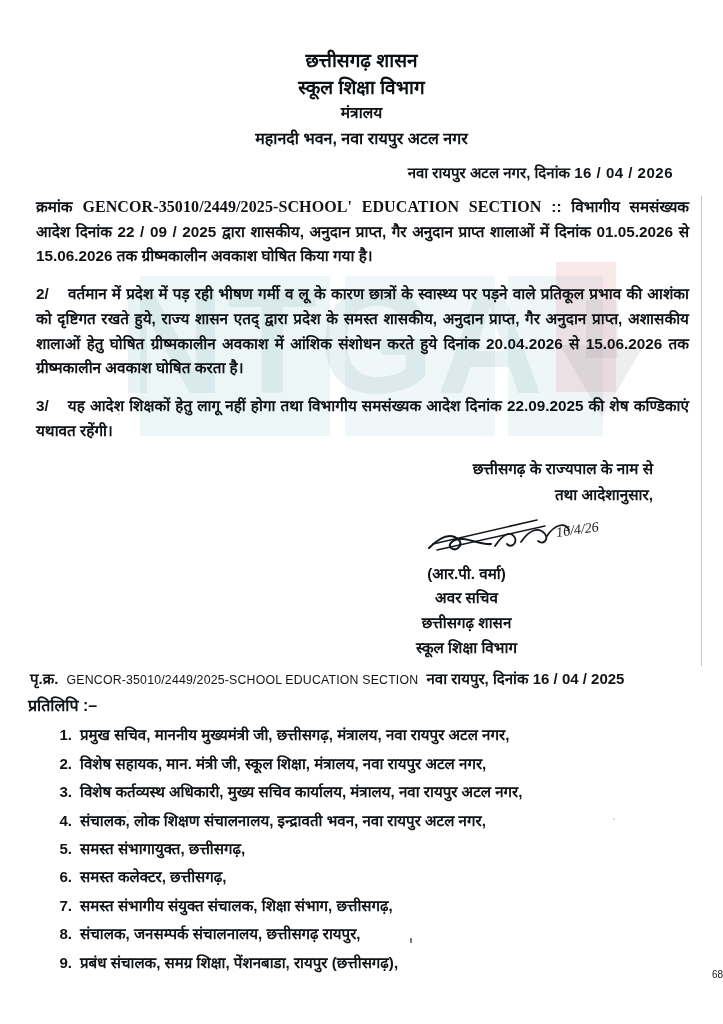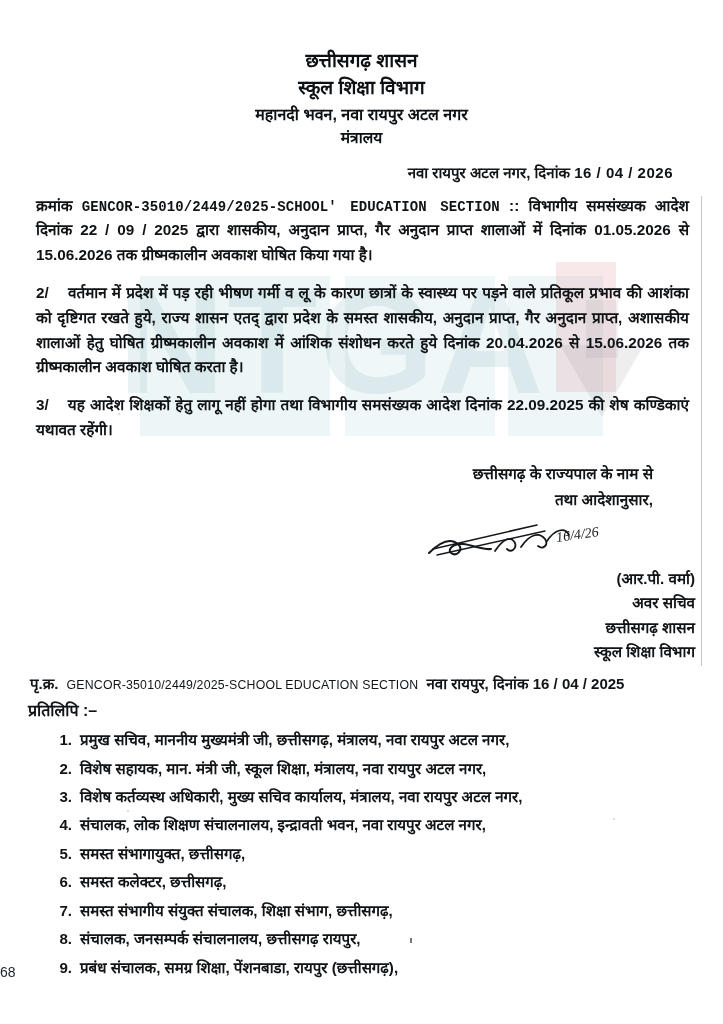--- a/index.html
+++ b/index.html
@@ -157,33 +157,33 @@
     font-weight: bold;
     color: #101316;
     padding: 0 6px 0 8px;
   }
   .para.p1 { margin-top: 12px; }
 
   .ref-label {
     font-weight: bold;
   }
   .ref-no {
-    font-family: Liberation Mono, monospace;
-    font-weight: bold;
-    font-size: 14px;
+    font-family: Liberation Serif, serif;
+    font-weight: bold;
+    font-size: 16px;
     letter-spacing: 0.1px;
   }
 
   .clause-num {
     font-weight: bold;
     padding-right: 14px;
   }
 
   .closing {
-    margin-top: 18px;
+    margin-top: 12px;
     text-align: right;
     font-size: 15.3px;
     font-weight: bold;
     line-height: 1.7;
     padding-right: 42px;
   }
 
   .sign-wrap {
     position: relative;
     margin-top: 6px;
@@ -199,21 +199,21 @@
     right: 96px;
     top: 8px;
     font-size: 14px;
     font-style: italic;
     color: #16181c;
     transform: rotate(-8deg);
     font-family: "Liberation Serif", "DejaVu Serif", serif;
   }
 
   .signatory {
-    text-align: right;
+    text-align: center;
     font-size: 15.2px;
     font-weight: bold;
     line-height: 1.62;
     padding-left: 210px;
   }
 
   .endorse {
     margin-top: 8px;
     font-size: 15px;
     font-weight: bold;
@@ -252,22 +252,22 @@
     text-align: right;
     padding-right: 8px;
     flex: none;
   }
 
   .page-number {
     position: absolute;
     left: 0;
     right: 0;
     bottom: 44px;
-    text-align: left;
-    font-size: 14px;
+    text-align: right;
+    font-size: 10px;
     color: #22262b;
   }
 
   .dot-mark {
     position: absolute;
     left: 410px;
     top: 938px;
     width: 2px;
     height: 5px;
     background: rgba(60, 65, 72, 0.7);
@@ -294,22 +294,22 @@
     <div class="wm-speck" style="left:613px;top:818px;"></div>
   </div>
 
   <div class="dot-mark"></div>
 
   <div class="content">
 
     <div class="header">
       <div class="h-line h-dept1">छत्तीसगढ़ शासन</div>
       <div class="h-line h-dept2">स्कूल शिक्षा विभाग</div>
+      <div class="h-line h-dept3">मंत्रालय</div>
       <div class="h-line h-dept4">महानदी भवन, नवा रायपुर अटल नगर</div>
-      <div class="h-line h-dept3">मंत्रालय</div>
     </div>
 
 
     <div class="place-date">
       <span>नवा रायपुर अटल नगर, दिनांक</span>
       <span class="date-val">16 / 04 / 2026</span>
     </div>
 
     <div class="para p1">
       <span class="ref-label">क्रमांक</span>

